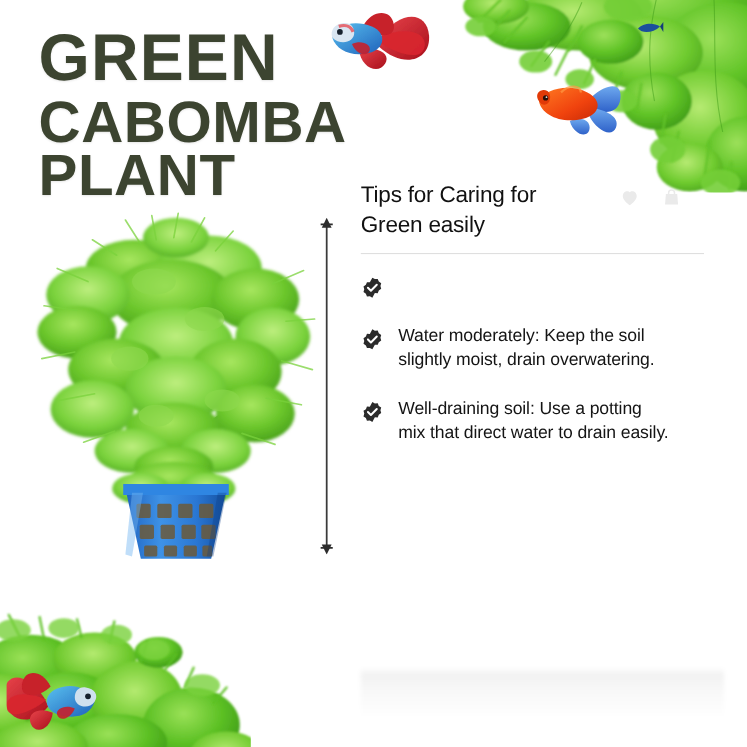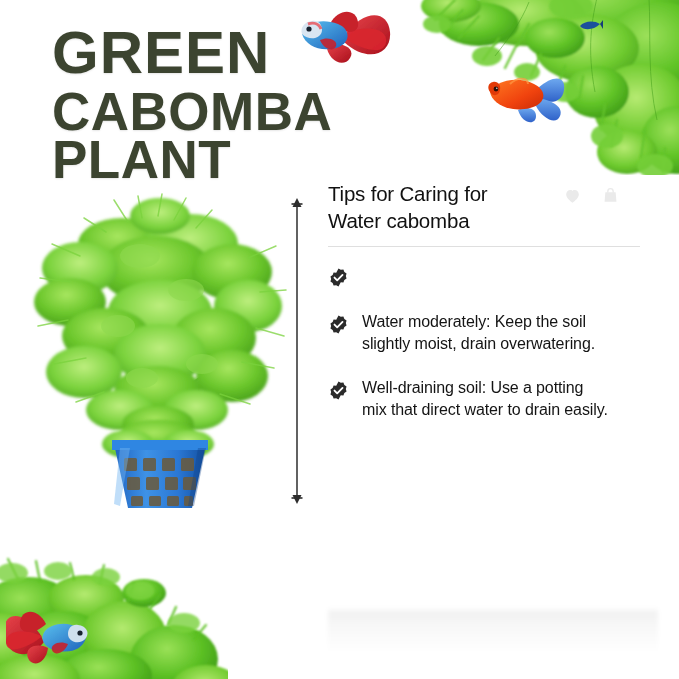--- a/index.html
+++ b/index.html
@@ -6,21 +6,21 @@
   body{
     width:679px;height:679px;
     background:#ffffff;
     font-family:"Liberation Sans", sans-serif;
     overflow:hidden;
     position:relative;
   }
   .stage{position:absolute;inset:0;width:679px;height:679px;overflow:hidden;background:#fff;}
 
   
-  .title-block{position:absolute;left:52px;top:22px;width:460px;}
+  .title-block{position:absolute;left:35px;top:22px;width:460px;}
   .title-main{
     font-size:60px;line-height:62px;font-weight:bold;
     letter-spacing:1px;color:#3c4430;
     font-family:"Liberation Sans", sans-serif;
     text-shadow:0 1px 2px rgba(0,0,0,.10);
   }
   .title-sub{
     font-size:53px;line-height:48px;font-weight:bold;
     letter-spacing:0.5px;color:#3c4430;margin-top:4px;
     font-family:"Liberation Sans", sans-serif;
@@ -37,21 +37,21 @@
   
   .fish{position:absolute;}
 
   
   .product{position:absolute;left:10px;top:186px;width:278px;height:330px;}
 
   
   .measure-arrow{position:absolute;left:290px;top:198px;width:14px;height:306px;}
 
   
-  .tips{position:absolute;left:328px;top:180px;width:320px;}
+  .tips{position:absolute;left:328px;top:164px;width:320px;}
   .tips-head{
     display:flex;align-items:flex-start;justify-content:space-between;
   }
   .tips-title{
     font-size:20.5px;line-height:27px;color:#111111;
     font-family:"Liberation Sans", sans-serif;
     max-width:232px;
     letter-spacing:-0.2px;
   }
   .head-icons{display:flex;gap:19px;padding-top:6px;padding-right:28px;}
@@ -342,21 +342,21 @@
     <polygon points="7,0 11.5,9 2.5,9" fill="#2d2d2d"></polygon>
     <polygon points="7,306 11.5,297 2.5,297" fill="#2d2d2d"></polygon>
     <line x1="1.5" y1="6" x2="12.5" y2="6" stroke="#2d2d2d" stroke-width="1.6"></line>
     <line x1="1.5" y1="300" x2="12.5" y2="300" stroke="#2d2d2d" stroke-width="1.6"></line>
   </svg>
 
   <div class="tips">
     <div class="tips-head">
       <div class="tips-title">
         <span>Tips for Caring for</span><br>
-        <span>Water cabomba</span>
+        <span>Green easily</span>
       </div>
       <div class="head-icons">
         <span class="icon-shape" title="wishlist">
           <svg viewBox="0 0 24 24" width="19" height="19" aria-hidden="true">
             <path d="M12 21s-8-5.1-8-10.3C4 7.2 6.4 5 9.2 5c1.7 0 2.6.8 2.8 1.2C12.2 5.8 13.1 5 14.8 5 17.6 5 20 7.2 20 10.7 20 15.9 12 21 12 21z" fill="#eaeaea"></path>
           </svg>
         </span>
         <span class="icon-shape" title="bag">
           <svg viewBox="0 0 24 24" width="19" height="19" aria-hidden="true">
             <path d="M5.5 8h13l1 12h-15z" fill="#eaeaea"></path>

